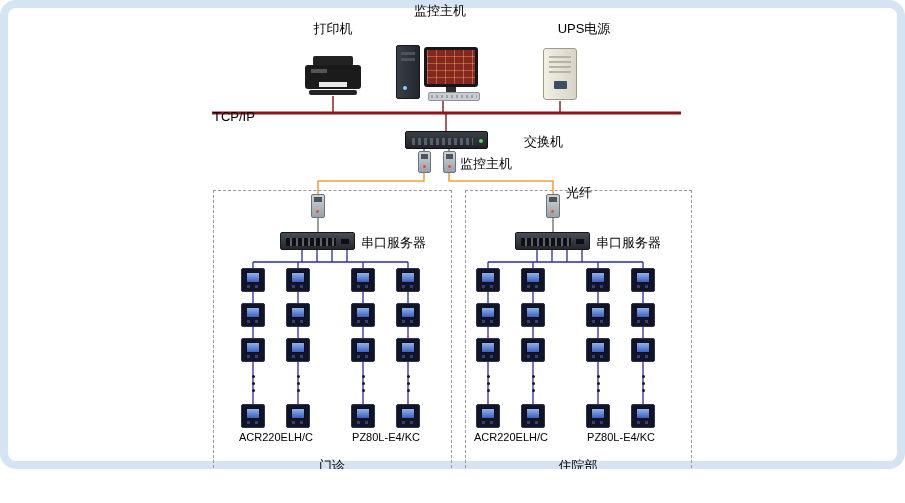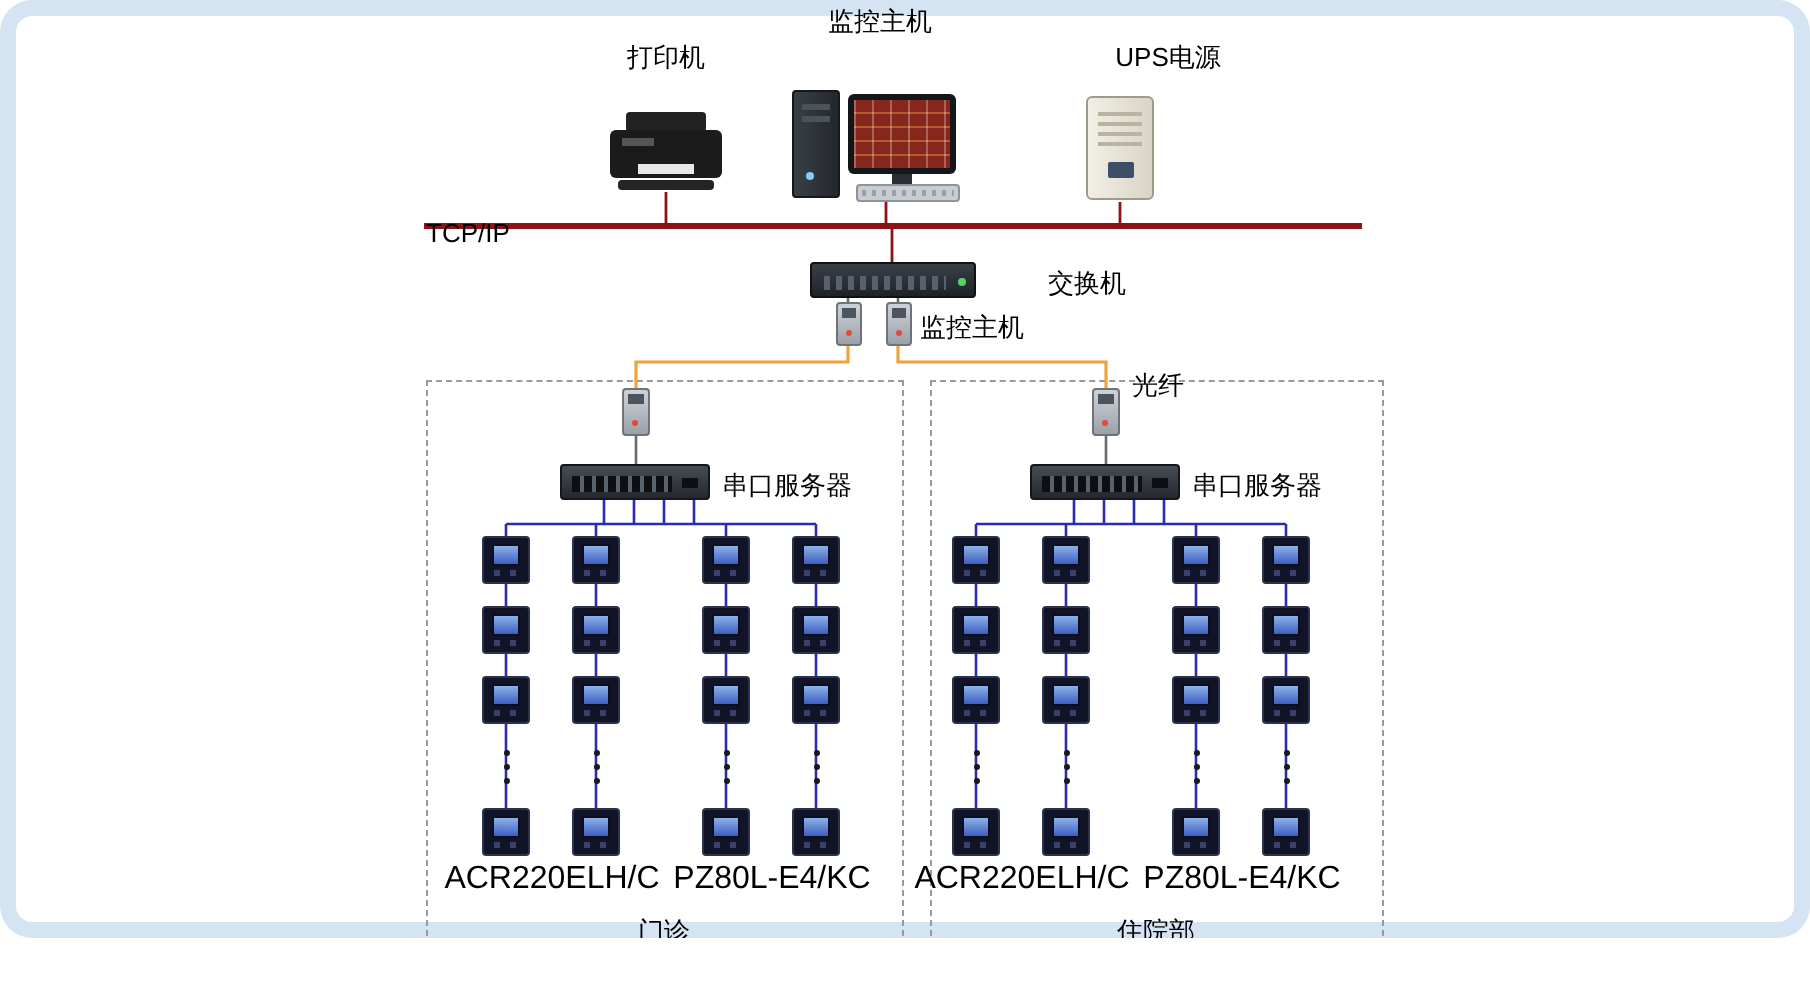--- a/index.html
+++ b/index.html
@@ -9,21 +9,21 @@
   body{font-family:"Liberation Sans",sans-serif;background:#fff}
   .frame{position:relative;width:905px;height:469px;background:var(--c-frame,#d4e4f2);border-radius:16px;overflow:hidden}
   .canvas{position:absolute;inset:8px;background:#fff;border-radius:8px}
   .wires{position:absolute;left:0;top:0;pointer-events:none}
   .w-bus{stroke:var(--c-bus);stroke-width:3;fill:none}
   .w-dark{stroke:var(--c-bus);stroke-width:1.4;fill:none}
   .w-gray{stroke:#6a6a6a;stroke-width:1.3;fill:none}
   .w-orange{stroke:var(--c-fiber);stroke-width:1.6;fill:none}
   .w-blue{stroke:var(--c-wire);stroke-width:1.3;fill:none}
   .lbl{position:absolute;font-size:13px;color:#000;white-space:nowrap}
-  .lbl.small{font-size:16px}
+  .lbl.small{font-size:11px}
   .center{transform:translateX(-50%)}
   .zone{position:absolute;top:190px;height:298px;border:1px dashed var(--c-box)}
   
   .printer{position:absolute;left:305px;top:56px;width:56px;height:40px}
   .pr-top{position:absolute;left:8px;top:0;width:40px;height:10px;background:#222;border-radius:2px}
   .pr-body{position:absolute;left:0;top:9px;width:56px;height:24px;background:#1b1b1b;border-radius:3px}
   .pr-panel{position:absolute;left:6px;top:13px;width:16px;height:4px;background:#555}
   .pr-paper{position:absolute;left:14px;top:26px;width:28px;height:5px;background:#e8e8e8}
   .pr-base{position:absolute;left:4px;top:34px;width:48px;height:5px;background:#242424;border-radius:2px}
   

